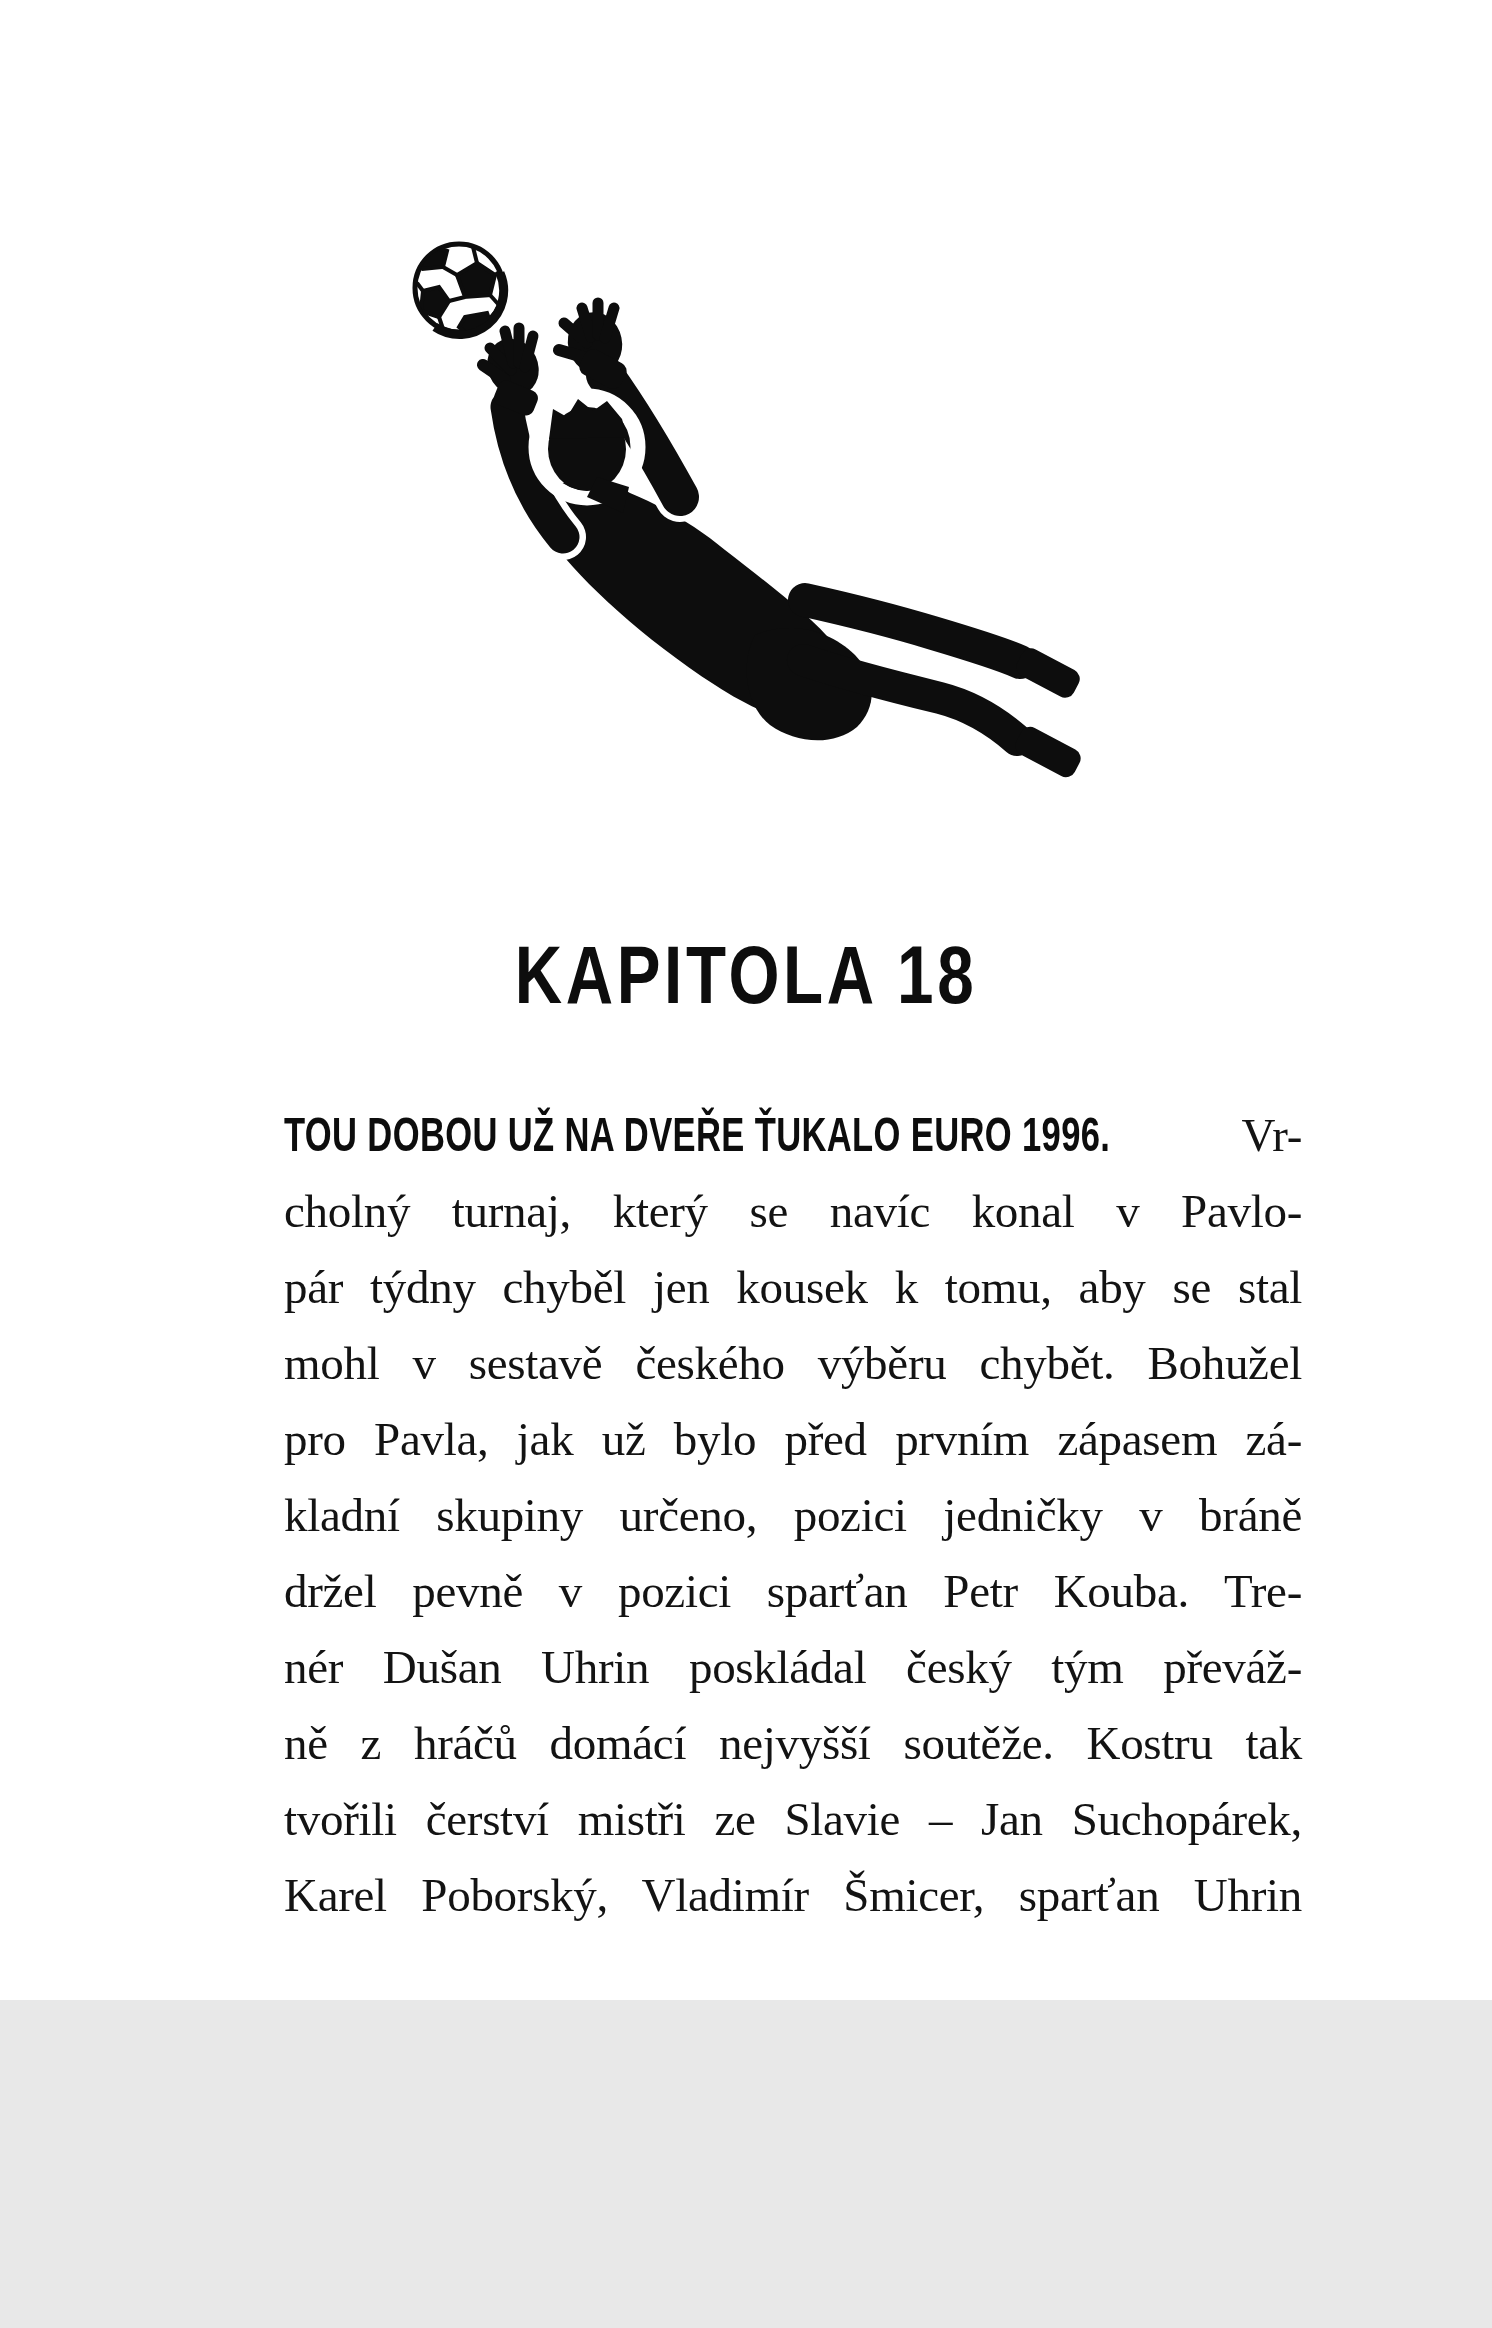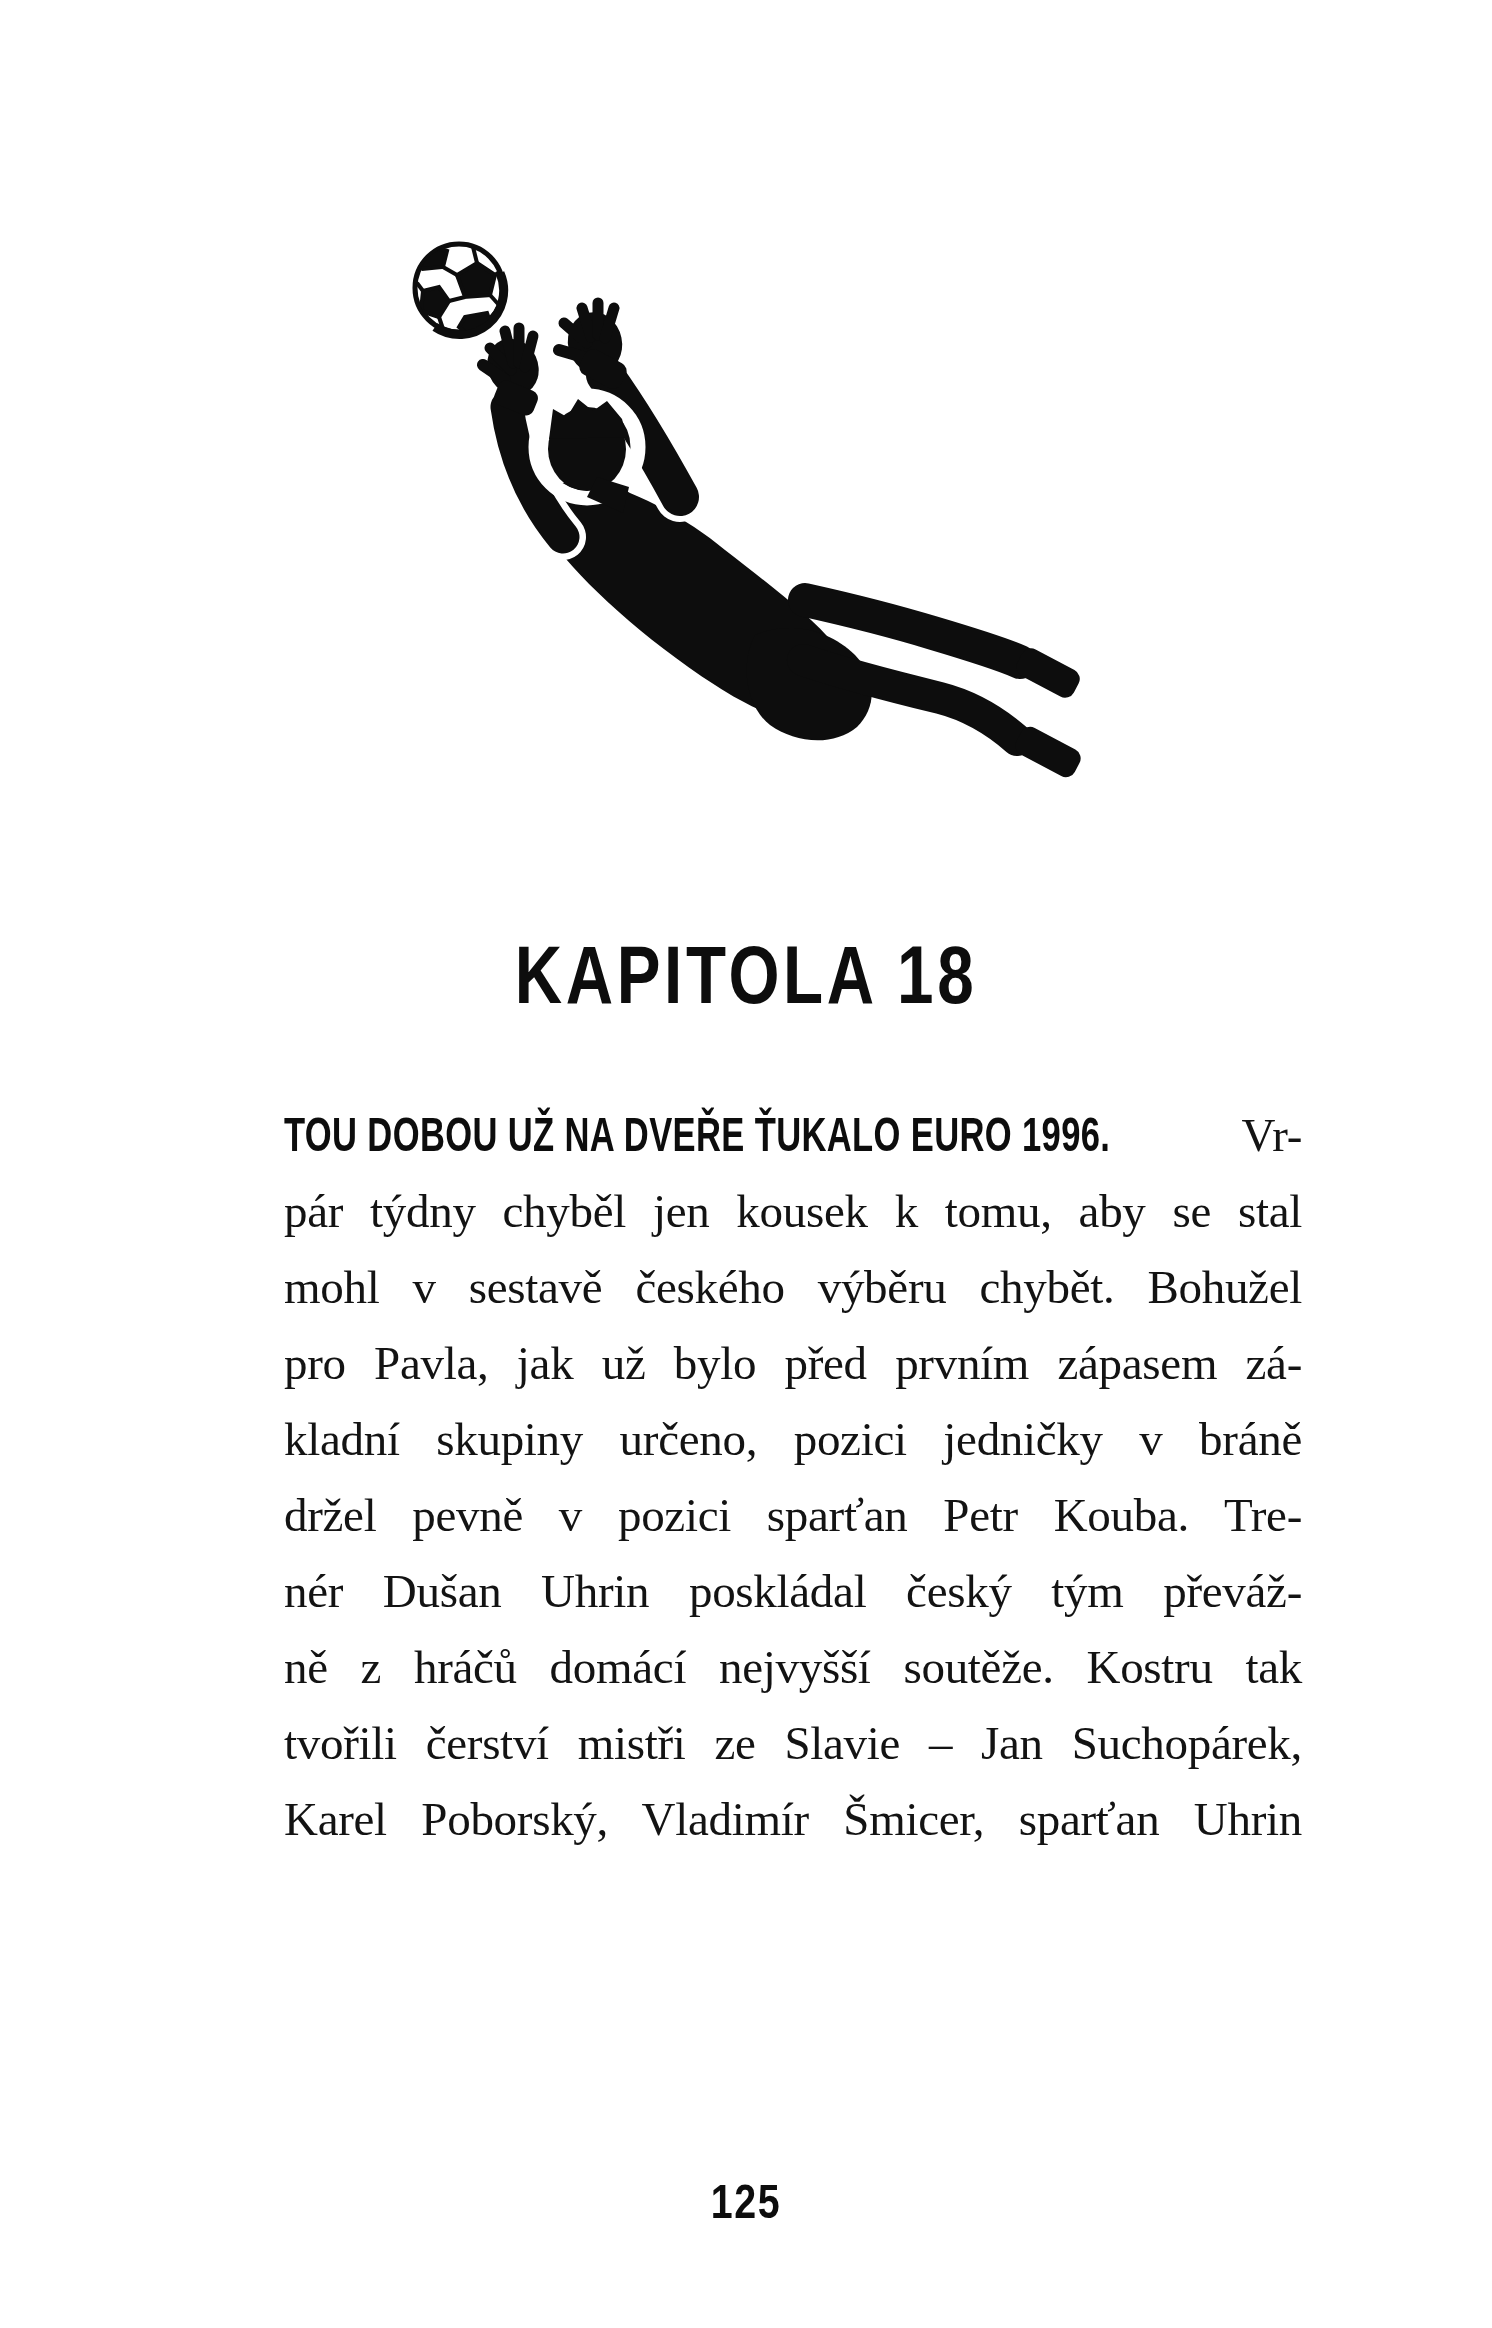--- a/index.html
+++ b/index.html
@@ -1,18 +1,18 @@
 <!DOCTYPE html>
 <html><head>
 <meta charset="utf-8">
 <style>
   html,body{margin:0;padding:0;background:#e8e8e8;}
   .page{
     position:relative;
-    width:1492px;height:2328px;
+    width:1492px;height:2000px;
     background:#ffffff;
     overflow:hidden;
     font-family:"Liberation Serif", serif;
     color:#121212;
   }
   
   .illus{
     position:absolute;left:395px;top:235px;width:710px;height:555px;
   }
   .illus svg{display:block;width:100%;height:100%;}
@@ -162,20 +162,21 @@
           <rect x="-33" y="-15" width="66" height="30" rx="10"></rect>
         </g>
       </g>
     </svg>
   </div>
 
   <div class="chapter-heading">KAPITOLA 18</div>
 
   <div class="body-text">
     <div class="line"><span class="caps-lead js-condense" style="display: inline-block; transform-origin: 0px 50%; transform: scaleX(0.72); margin-right: -321.44px;">TOU DOBOU UŽ NA DVEŘE ŤUKALO EURO 1996.</span> <span>Vr-</span></div>
+    <div class="line">cholný turnaj, který se navíc konal v Pavlo-</div>
     <div class="line">pár týdny chyběl jen kousek k tomu, aby se stal</div>
     <div class="line">mohl v sestavě českého výběru chybět. Bohužel</div>
     <div class="line">pro Pavla, jak už bylo před prvním zápasem zá-</div>
     <div class="line">kladní skupiny určeno, pozici jedničky v bráně</div>
     <div class="line">držel pevně v pozici sparťan Petr Kouba. Tre-</div>
     <div class="line">nér Dušan Uhrin poskládal český tým převáž-</div>
     <div class="line">ně z hráčů domácí nejvyšší soutěže. Kostru tak</div>
     <div class="line">tvořili čerství mistři ze Slavie – Jan Suchopárek,</div>
     <div class="line">Karel Poborský, Vladimír Šmicer, sparťan Uhrin</div>
   </div>

